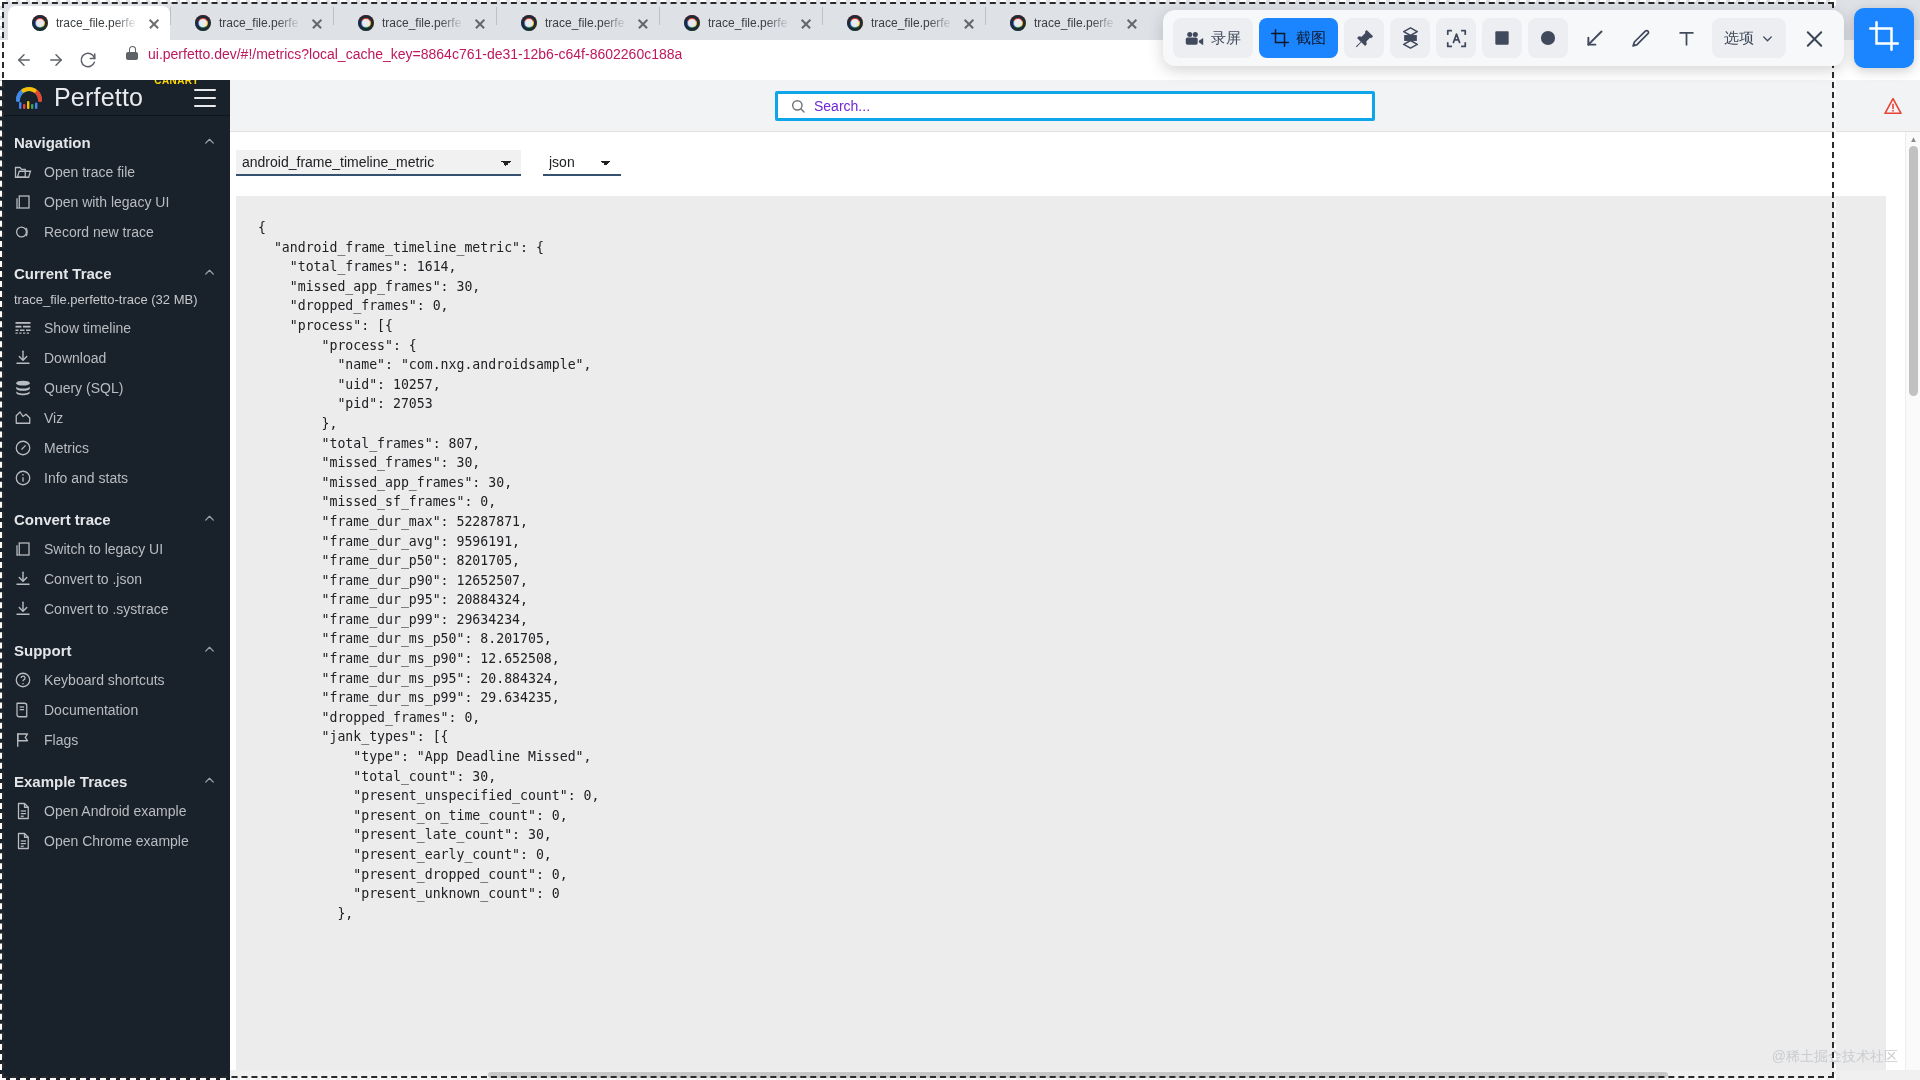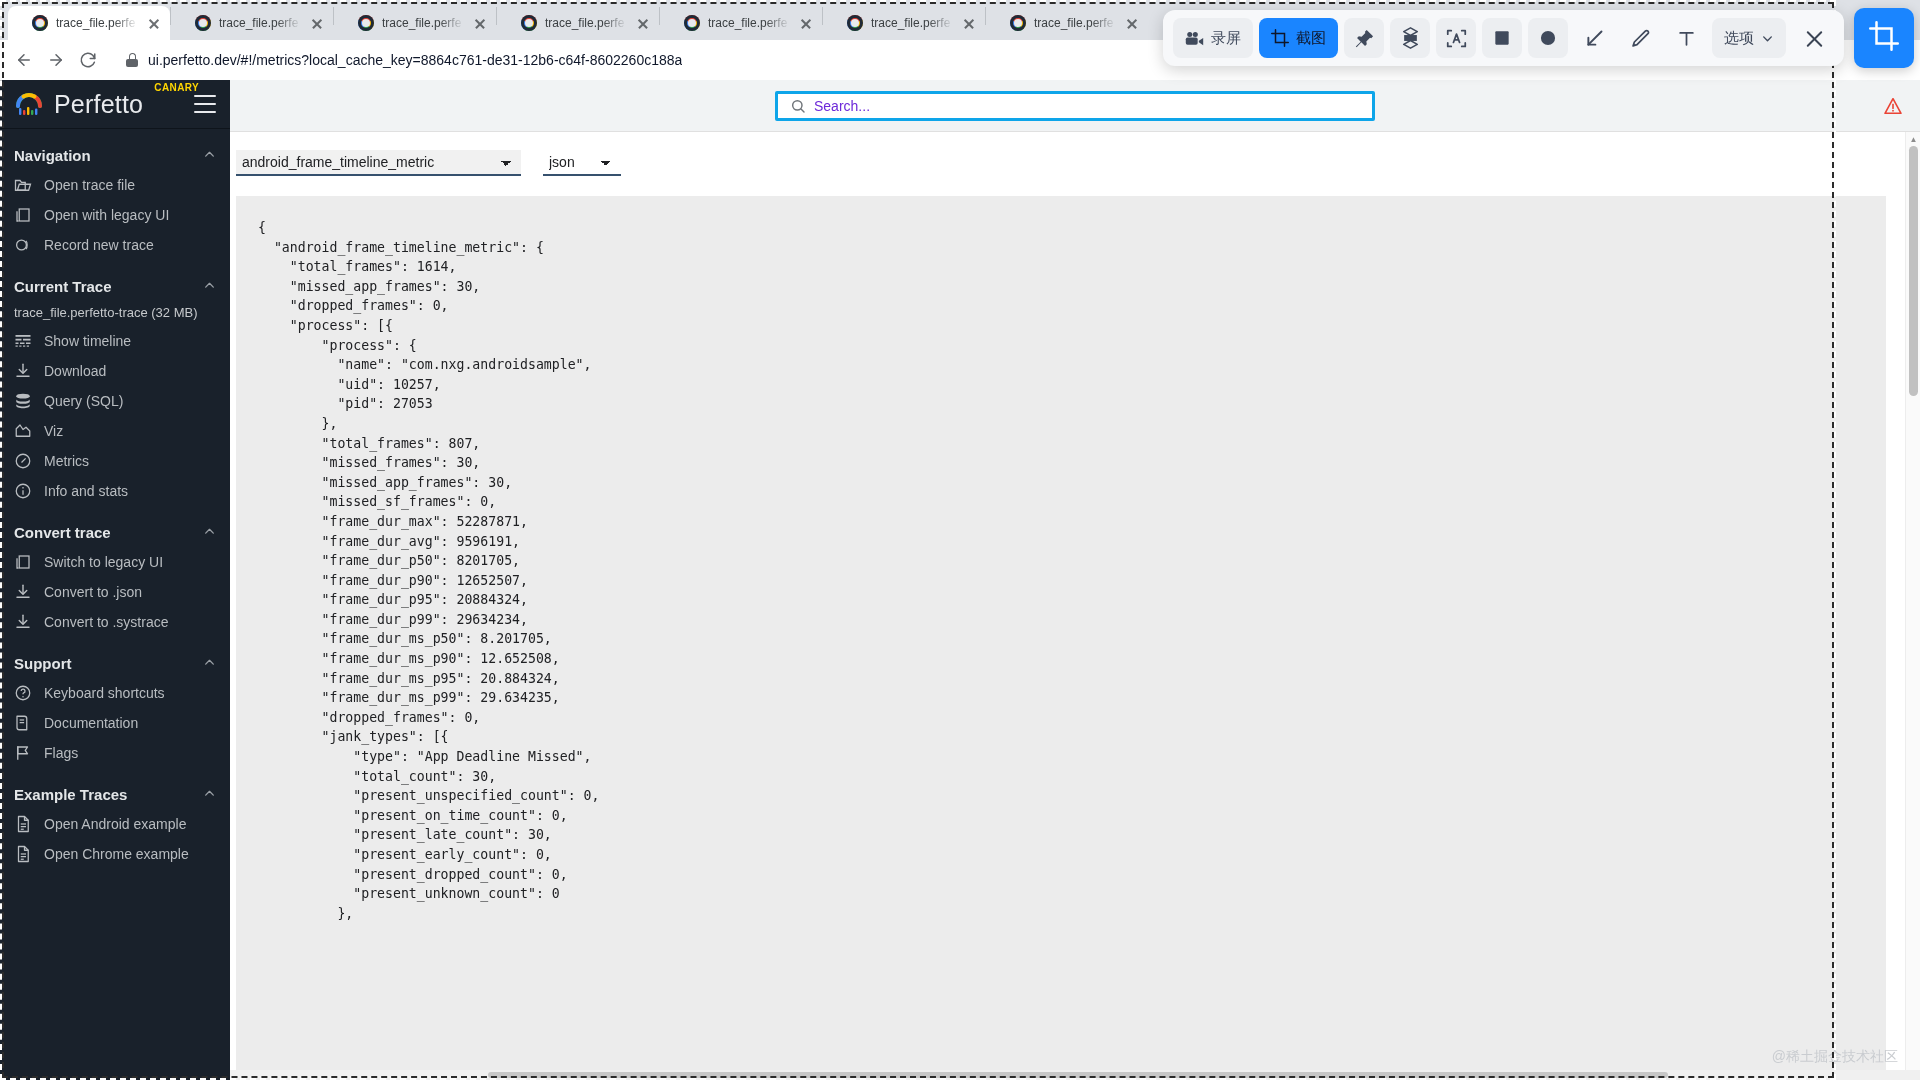--- a/index.html
+++ b/index.html
@@ -70,23 +70,23 @@
     display: flex; align-items: center; gap: 4px; padding: 0 10px;
   }
   .nav-btn {
     width: 28px; height: 28px; border-radius: 50%;
     display: flex; align-items: center; justify-content: center;
     color: #5f6368;
   }
   .nav-btn svg { display: block; }
   #omnibox {
     flex: 1 1 auto; height: 28px;
-    display: flex; align-items: center; gap: 10px;
+    display: flex; align-items: flex-start; gap: 10px;
     padding: 0 14px; margin-left: 6px;
-    font-size: 14px; color: #0f172a;
+    font-size: 14px; color: #be185d;
     background: #ffffff;
   }
   #omnibox .lock { width: 12px; height: 14px; position: relative; flex: 0 0 12px; }
   #omnibox .lock .body {
     position: absolute; bottom: 0; left: 0; width: 12px; height: 8px;
     background: #5f6368; border-radius: 2px;
   }
   #omnibox .lock .shackle {
     position: absolute; top: 0; left: 2.5px; width: 7px; height: 7px;
     border: 1.6px solid #5f6368; border-bottom: none;
@@ -103,21 +103,21 @@
 
   
   #sidebar {
     width: 230px; flex: 0 0 230px; height: 100%;
     background: #19212b;
     color: #b4b7ba;
     overflow: hidden;
     position: relative;
   }
   #sidebar-header {
-    height: 49px; display: flex; align-items: center;
+    height: 36px; display: flex; align-items: center;
     padding: 8px 14px; gap: 10px;
     border-bottom: 1px solid #0e141b;
   }
   .perfetto-logo { width: 30px; height: 30px; position: relative; flex: 0 0 30px; }
   .brand {
     font-size: 25px; color: #e8eaed; letter-spacing: .2px;
     font-weight: 300; line-height: 1;
     position: relative;
   }
   .canary {

